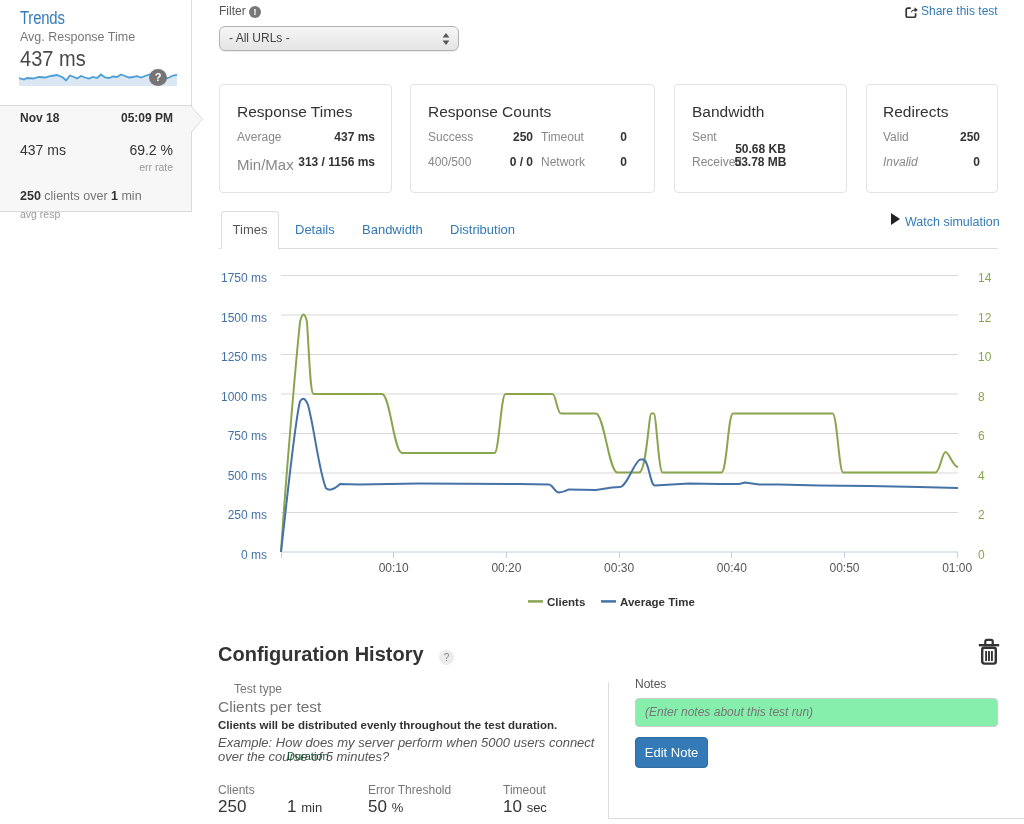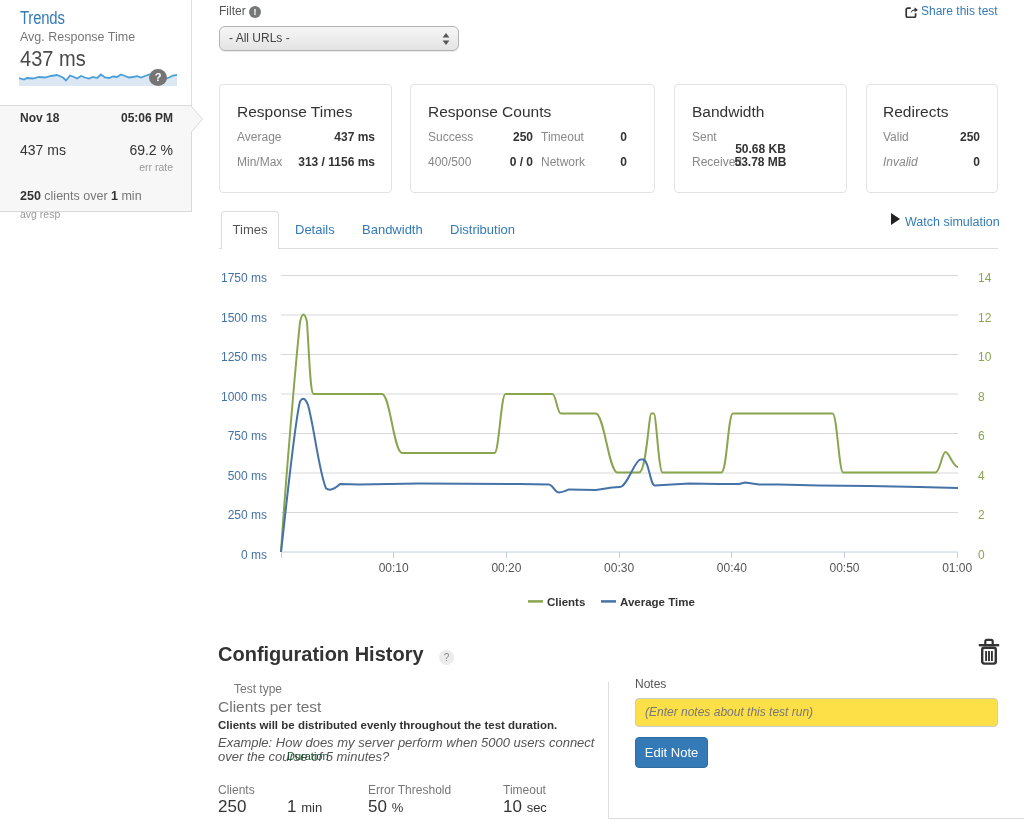--- a/index.html
+++ b/index.html
@@ -21,21 +21,21 @@
   <path d="M0,10 L5,11.5 8,10 14,10.5 20,9 26,9.5 32,8 38,7 44,9.5 47,12.5 51,7.5 55,9 58,10.5 62,8 66,9.5 70,10.5 74,9 78,10 82,6.5 86,9.5 90,10 94,8.5 98,9 102,6.5 106,8 110,9.5 114,9 118,8.2 122,9.5 126,8 130,6.7 134,6.3 138,7.5 142,10 146,11 150,9.5 154,7.5 158,6.8" fill="none" stroke="#4a9fd8" stroke-width="1.8"></path>
 </svg>
 <div class="abs" style="left:149px;top:69px;width:18px;height:17px;border-radius:50%;background:#757575;color:#fff;font-size:11px;font-weight:bold;text-align:center;line-height:17px;">?</div>
 
 <div class="abs" style="left:-1px;top:105px;width:193px;height:107px;background:#f7f7f7;border:1px solid #d9d9d9;"></div>
 <svg class="abs" style="left:191px;top:104px;" width="14" height="31" viewBox="0 0 14 31">
   <polygon points="0,2 11.5,15 0,28.5" fill="#f7f7f7"></polygon>
   <path d="M0,2 L11.5,15 L0,28.5" fill="none" stroke="#d9d9d9" stroke-width="1"></path>
 </svg>
 <div class="abs" style="left:20px;top:111.5px;font-size:12px;font-weight:bold;color:#333;">Nov 18</div>
-<div class="abs" style="left:0;top:111.5px;width:173px;text-align:right;font-size:12px;font-weight:bold;color:#333;">05:06 PM</div>
+<div class="abs" style="left:0;top:111.5px;width:173px;text-align:right;font-size:12px;font-weight:bold;color:#333;">05:09 PM</div>
 <div class="abs" style="left:20px;top:142px;font-size:14px;color:#333;">437 ms</div>
 <div class="abs" style="left:0;top:142px;width:173px;text-align:right;font-size:14px;color:#333;">69.2 %</div>
 <div class="abs" style="left:20px;top:160.5px;font-size:10.5px;color:#999;margin-top:47px;">avg resp</div>
 <div class="abs" style="left:0;top:160.5px;width:173px;text-align:right;font-size:10.5px;color:#999;">err rate</div>
 <div class="abs" style="left:20px;top:188.5px;font-size:12.5px;color:#777;"><b style="color:#333;">250</b> clients over <b style="color:#333;">1</b> min</div>
 
 <div class="abs" style="left:219px;top:5px;font-size:12px;color:#555;">Filter</div>
 <div class="abs" style="left:249px;top:6px;width:12px;height:12px;border-radius:50%;background:#75787b;color:#fff;font-size:9px;font-weight:bold;text-align:center;line-height:12px;">!</div>
 <div class="abs" style="left:219px;top:26px;width:240px;height:25px;border:1px solid #b3b3b3;border-radius:6px;background:linear-gradient(#f6f6f6,#e4e4e4);box-shadow:0 1px 1px rgba(0,0,0,.08);">
   <div class="abs" style="left:9px;top:5px;font-size:12px;color:#444;">- All URLs -</div>
@@ -52,21 +52,21 @@
 <div class="abs blue" style="left:921px;top:5px;font-size:12px;">Share this test</div>
 
 <div class="abs" style="left:219px;top:84px;width:173px;height:109px;border:1px solid #e3e3e3;border-radius:4px;"></div>
 <div class="abs" style="left:410px;top:84px;width:245px;height:109px;border:1px solid #e3e3e3;border-radius:4px;"></div>
 <div class="abs" style="left:674px;top:84px;width:173px;height:109px;border:1px solid #e3e3e3;border-radius:4px;"></div>
 <div class="abs" style="left:866px;top:84px;width:132px;height:109px;border:1px solid #e3e3e3;border-radius:4px;"></div>
 
 <div class="abs" style="left:237px;top:102.5px;font-size:15.5px;color:#333;">Response Times</div>
 <div class="abs" style="left:237px;top:131px;font-size:12px;color:#888;">Average</div>
 <div class="abs" style="left:237px;top:131px;width:138px;text-align:right;font-size:12px;font-weight:bold;color:#333;">437 ms</div>
-<div class="abs" style="left:237px;top:156px;font-size:12px;color:#888;">Min/Max</div>
+<div class="abs" style="left:237px;top:156px;font-size:15px;color:#888;">Min/Max</div>
 <div class="abs" style="left:237px;top:156px;width:138px;text-align:right;font-size:12px;font-weight:bold;color:#333;">313 / 1156 ms</div>
 
 <div class="abs" style="left:428px;top:102.5px;font-size:15.5px;color:#333;">Response Counts</div>
 <div class="abs" style="left:428px;top:131px;font-size:12px;color:#888;">Success</div>
 <div class="abs" style="left:428px;top:131px;width:105px;text-align:right;font-size:12px;font-weight:bold;color:#333;">250</div>
 <div class="abs" style="left:541px;top:131px;font-size:12px;color:#888;">Timeout</div>
 <div class="abs" style="left:541px;top:131px;width:86px;text-align:right;font-size:12px;font-weight:bold;color:#333;">0</div>
 <div class="abs" style="left:428px;top:156px;font-size:12px;color:#888;">400/500</div>
 <div class="abs" style="left:428px;top:156px;width:105px;text-align:right;font-size:12px;font-weight:bold;color:#333;">0 / 0</div>
 <div class="abs" style="left:541px;top:156px;font-size:12px;color:#888;">Network</div>
@@ -190,16 +190,16 @@
 <div class="abs" style="left:503px;top:784px;font-size:12px;color:#777;">Timeout</div>
 <div class="abs" style="left:218px;top:797px;font-size:17px;color:#333;">250</div>
 <div class="abs" style="left:287px;top:797px;font-size:17px;color:#333;">1 <span style="font-size:13px;">min</span></div>
 <div class="abs" style="left:368px;top:797px;font-size:17px;color:#333;">50 <span style="font-size:13px;">%</span></div>
 <div class="abs" style="left:503px;top:797px;font-size:17px;color:#333;">10 <span style="font-size:13px;">sec</span></div>
 
 <div class="abs" style="left:608px;top:682px;width:1px;height:136px;background:#ddd;"></div>
 <div class="abs" style="left:608px;top:818px;width:416px;height:1px;background:#ddd;"></div>
 
 <div class="abs" style="left:635px;top:678px;font-size:12px;color:#555;">Notes</div>
-<div class="abs" style="left:635px;top:698px;width:363px;height:29px;background:#fde047;border:1px solid #ccc;border-radius:4px;">
+<div class="abs" style="left:635px;top:698px;width:363px;height:29px;background:#86efac;border:1px solid #ccc;border-radius:4px;">
   <div class="abs" style="left:9px;top:7px;font-size:12px;font-style:italic;color:#777;">(Enter notes about this test run)</div>
 </div>
 <div class="abs" style="left:635px;top:737px;width:73px;height:31px;background:#337ab7;border:1px solid #2e6da4;border-radius:4px;color:#fff;font-size:13px;text-align:center;line-height:29px;">Edit Note</div>
 
 </body></html>

